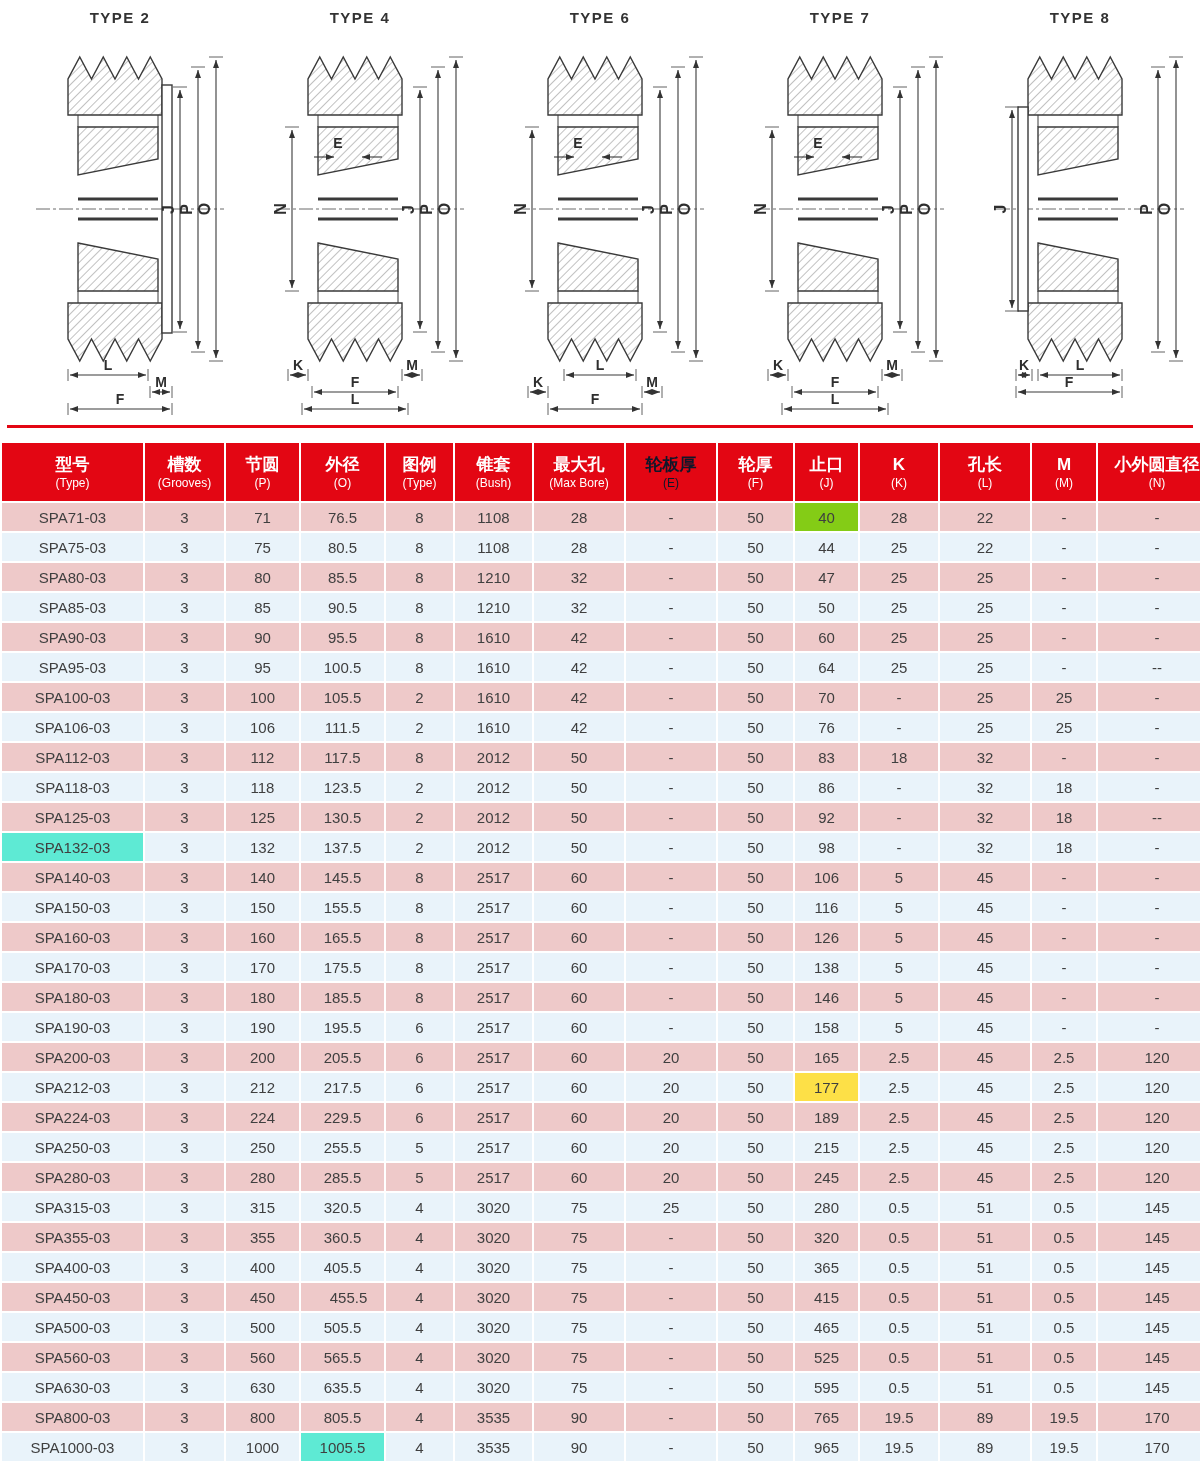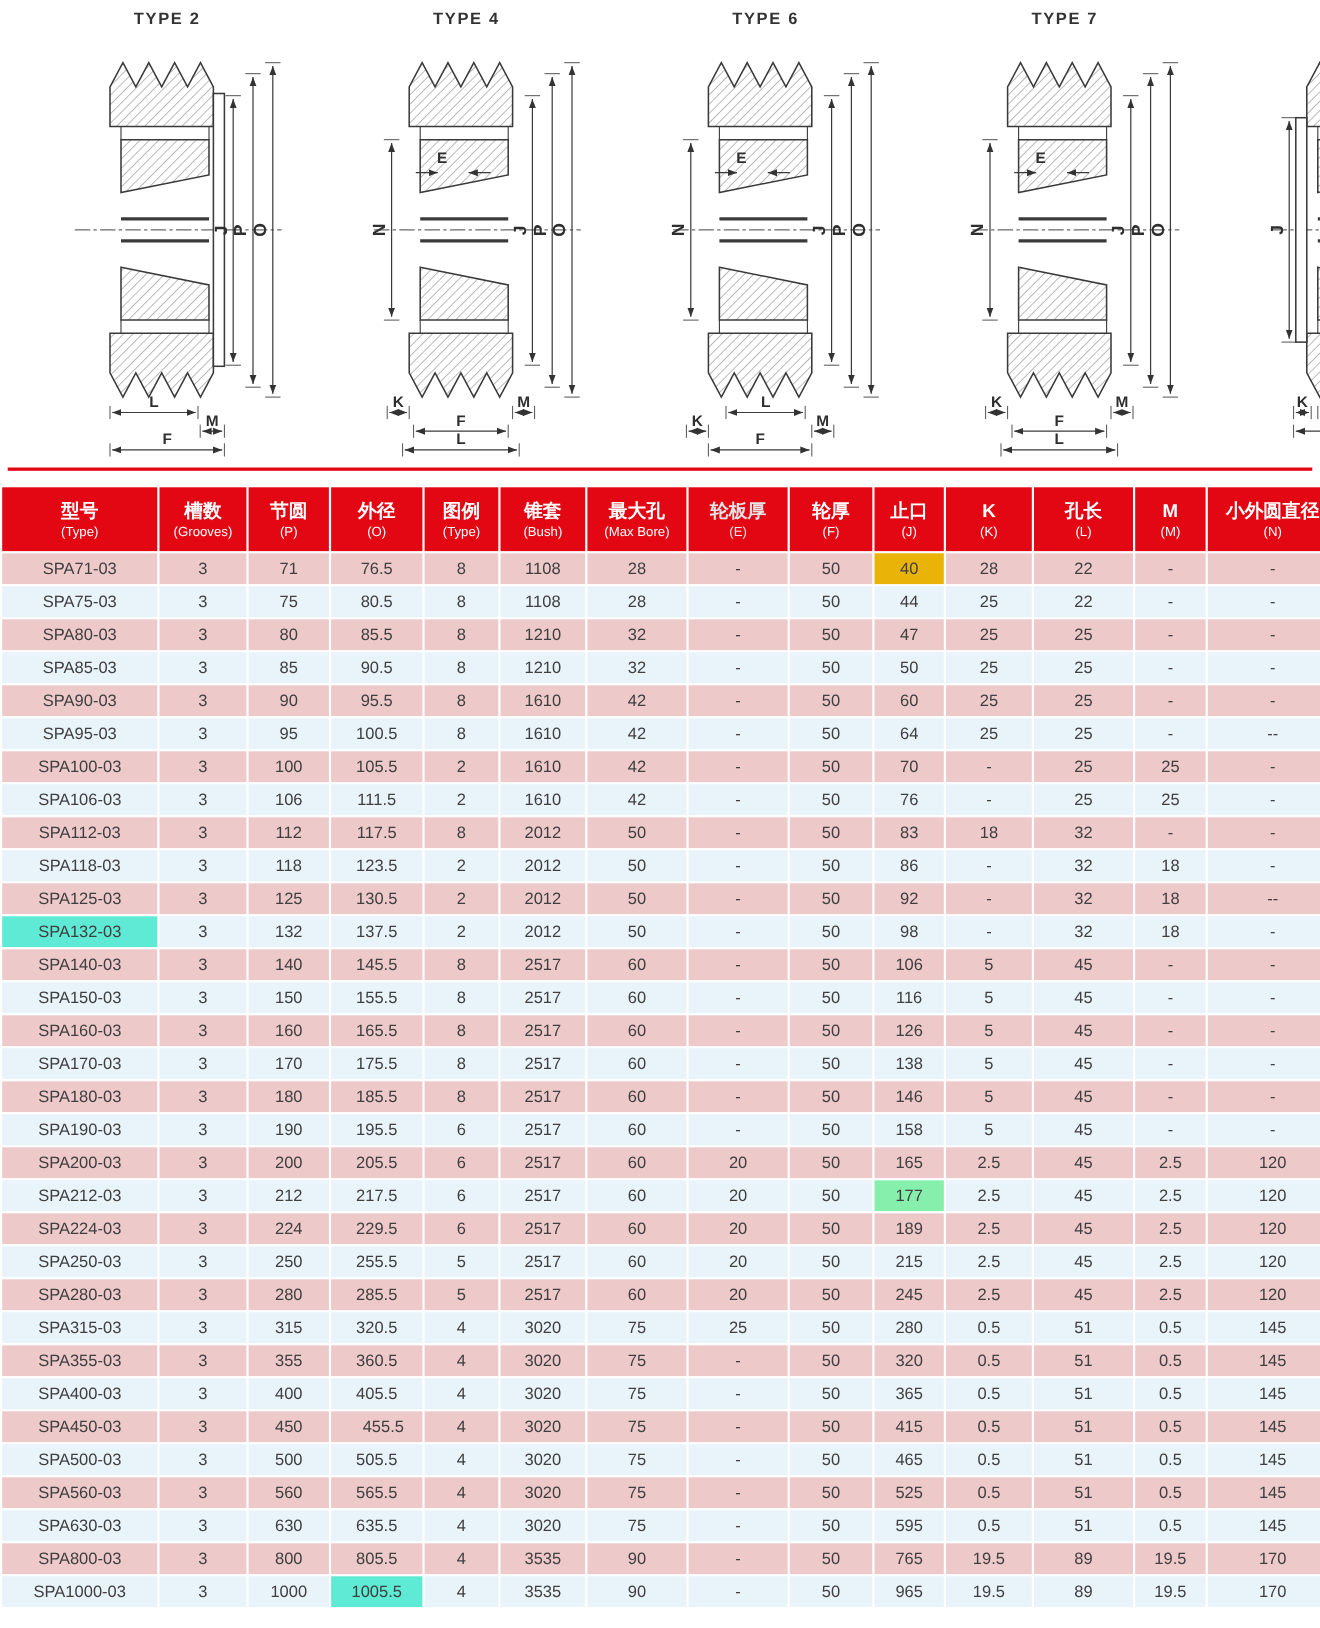--- a/index.html
+++ b/index.html
@@ -1,18 +1,18 @@
 <!DOCTYPE html>
 <html><head>
 <meta charset="utf-8">
 <style>
   html,body{margin:0;padding:0;background:#fff;}
   body{width:1200px;font-family:"Liberation Sans",sans-serif;-webkit-font-smoothing:antialiased;}
   .diagrams{display:flex;width:1200px;height:425px;}
-  .dcol{width:240px;flex:0 0 240px;padding-left:32px;}
+  .dcol{width:240px;flex:0 0 240px;}
   .dtitle{height:18px;padding-top:9px;text-align:center;font-size:15px;font-weight:bold;
           letter-spacing:1.5px;color:#333;}
   .dcol svg{display:block;}
   .dim{stroke:#3a3a3a;stroke-width:1.1;fill:none;}
   .ext{stroke:#3a3a3a;stroke-width:0.8;fill:none;}
   .bodyline{stroke:#3a3a3a;stroke-width:1.4;}
   .thin{stroke:#3a3a3a;stroke-width:1;fill:none;}
   .center{stroke:#6a6a6a;stroke-width:1;stroke-dasharray:14 3 3 3;fill:none;}
   .dlab{font:bold 16px "Liberation Sans",sans-serif;fill:#2e2e2e;text-anchor:middle;}
   .dlab2{font:bold 14px "Liberation Sans",sans-serif;fill:#2e2e2e;text-anchor:middle;}
@@ -346,21 +346,21 @@
           <div class="en">(Type)</div>
         </th>
         <th style="background: rgb(227, 6, 19); color: rgb(255, 255, 255);">
           <div class="zh">锥套</div>
           <div class="en">(Bush)</div>
         </th>
         <th style="background: rgb(227, 6, 19); color: rgb(255, 255, 255);">
           <div class="zh">最大孔</div>
           <div class="en">(Max Bore)</div>
         </th>
-        <th style="background: rgb(227, 6, 19); color: #e5e5e5;">
+        <th style="background: rgb(227, 6, 19); color: #0f172a;">
           <div class="zh">轮板厚</div>
           <div class="en">(E)</div>
         </th>
         <th style="background: rgb(227, 6, 19); color: rgb(255, 255, 255);">
           <div class="zh">轮厚</div>
           <div class="en">(F)</div>
         </th>
         <th style="background: rgb(227, 6, 19); color: rgb(255, 255, 255);">
           <div class="zh">止口</div>
           <div class="en">(J)</div>
@@ -387,21 +387,21 @@
       <tr>
         <td style="background: rgb(238, 201, 201); color: rgb(63, 63, 63);">SPA71-03</td>
         <td style="background: rgb(238, 201, 201); color: rgb(63, 63, 63);">3</td>
         <td style="background: rgb(238, 201, 201); color: rgb(63, 63, 63);">71</td>
         <td style="background: rgb(238, 201, 201); color: rgb(63, 63, 63);">76.5</td>
         <td style="background: rgb(238, 201, 201); color: rgb(63, 63, 63);">8</td>
         <td style="background: rgb(238, 201, 201); color: rgb(63, 63, 63);">1108</td>
         <td style="background: rgb(238, 201, 201); color: rgb(63, 63, 63);">28</td>
         <td style="background: rgb(238, 201, 201); color: rgb(63, 63, 63);">-</td>
         <td style="background: rgb(238, 201, 201); color: rgb(63, 63, 63);">50</td>
-        <td style="background: #eab308; color: rgb(63, 63, 63);">40</td>
+        <td style="background: #84cc16; color: rgb(63, 63, 63);">40</td>
         <td style="background: rgb(238, 201, 201); color: rgb(63, 63, 63);">28</td>
         <td style="background: rgb(238, 201, 201); color: rgb(63, 63, 63);">22</td>
         <td style="background: rgb(238, 201, 201); color: rgb(63, 63, 63);">-</td>
         <td style="background: rgb(238, 201, 201); color: rgb(63, 63, 63);">-</td>
       </tr>
       <tr>
         <td style="background: rgb(233, 243, 250); color: rgb(63, 63, 63);">SPA75-03</td>
         <td style="background: rgb(233, 243, 250); color: rgb(63, 63, 63);">3</td>
         <td style="background: rgb(233, 243, 250); color: rgb(63, 63, 63);">75</td>
         <td style="background: rgb(233, 243, 250); color: rgb(63, 63, 63);">80.5</td>
@@ -691,21 +691,21 @@
       <tr>
         <td style="background: rgb(233, 243, 250); color: rgb(63, 63, 63);">SPA212-03</td>
         <td style="background: rgb(233, 243, 250); color: rgb(63, 63, 63);">3</td>
         <td style="background: rgb(233, 243, 250); color: rgb(63, 63, 63);">212</td>
         <td style="background: rgb(233, 243, 250); color: rgb(63, 63, 63);">217.5</td>
         <td style="background: rgb(233, 243, 250); color: rgb(63, 63, 63);">6</td>
         <td style="background: rgb(233, 243, 250); color: rgb(63, 63, 63);">2517</td>
         <td style="background: rgb(233, 243, 250); color: rgb(63, 63, 63);">60</td>
         <td style="background: rgb(233, 243, 250); color: rgb(63, 63, 63);">20</td>
         <td style="background: rgb(233, 243, 250); color: rgb(63, 63, 63);">50</td>
-        <td style="background: #86efac; color: rgb(63, 63, 63);">177</td>
+        <td style="background: #fde047; color: rgb(63, 63, 63);">177</td>
         <td style="background: rgb(233, 243, 250); color: rgb(63, 63, 63);">2.5</td>
         <td style="background: rgb(233, 243, 250); color: rgb(63, 63, 63);">45</td>
         <td style="background: rgb(233, 243, 250); color: rgb(63, 63, 63);">2.5</td>
         <td style="background: rgb(233, 243, 250); color: rgb(63, 63, 63);">120</td>
       </tr>
       <tr>
         <td style="background: rgb(238, 201, 201); color: rgb(63, 63, 63);">SPA224-03</td>
         <td style="background: rgb(238, 201, 201); color: rgb(63, 63, 63);">3</td>
         <td style="background: rgb(238, 201, 201); color: rgb(63, 63, 63);">224</td>
         <td style="background: rgb(238, 201, 201); color: rgb(63, 63, 63);">229.5</td>

